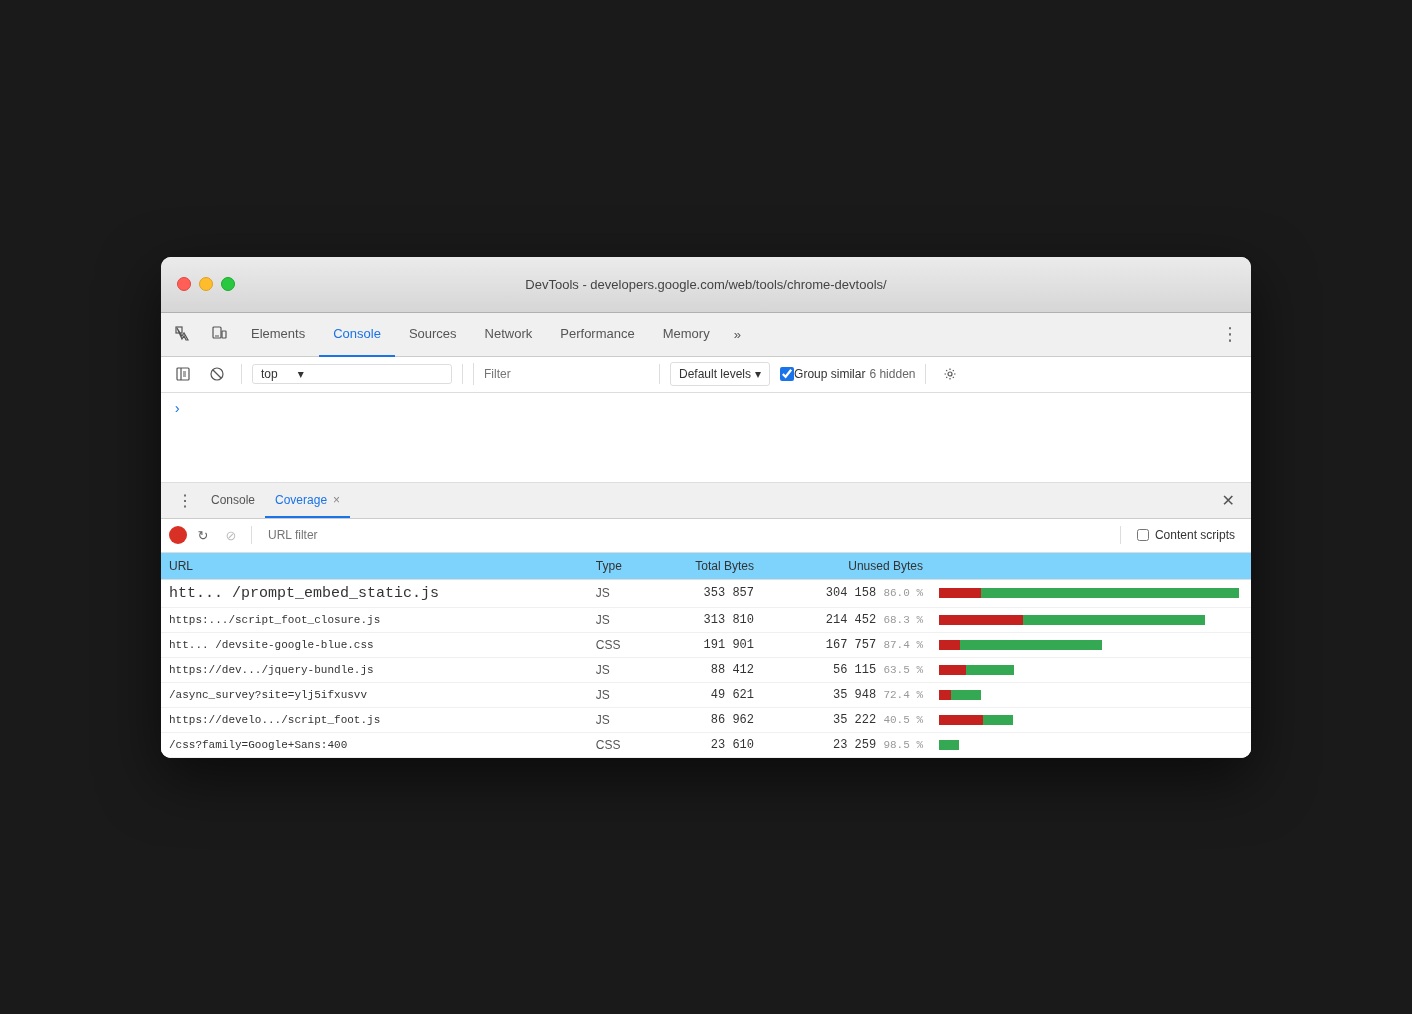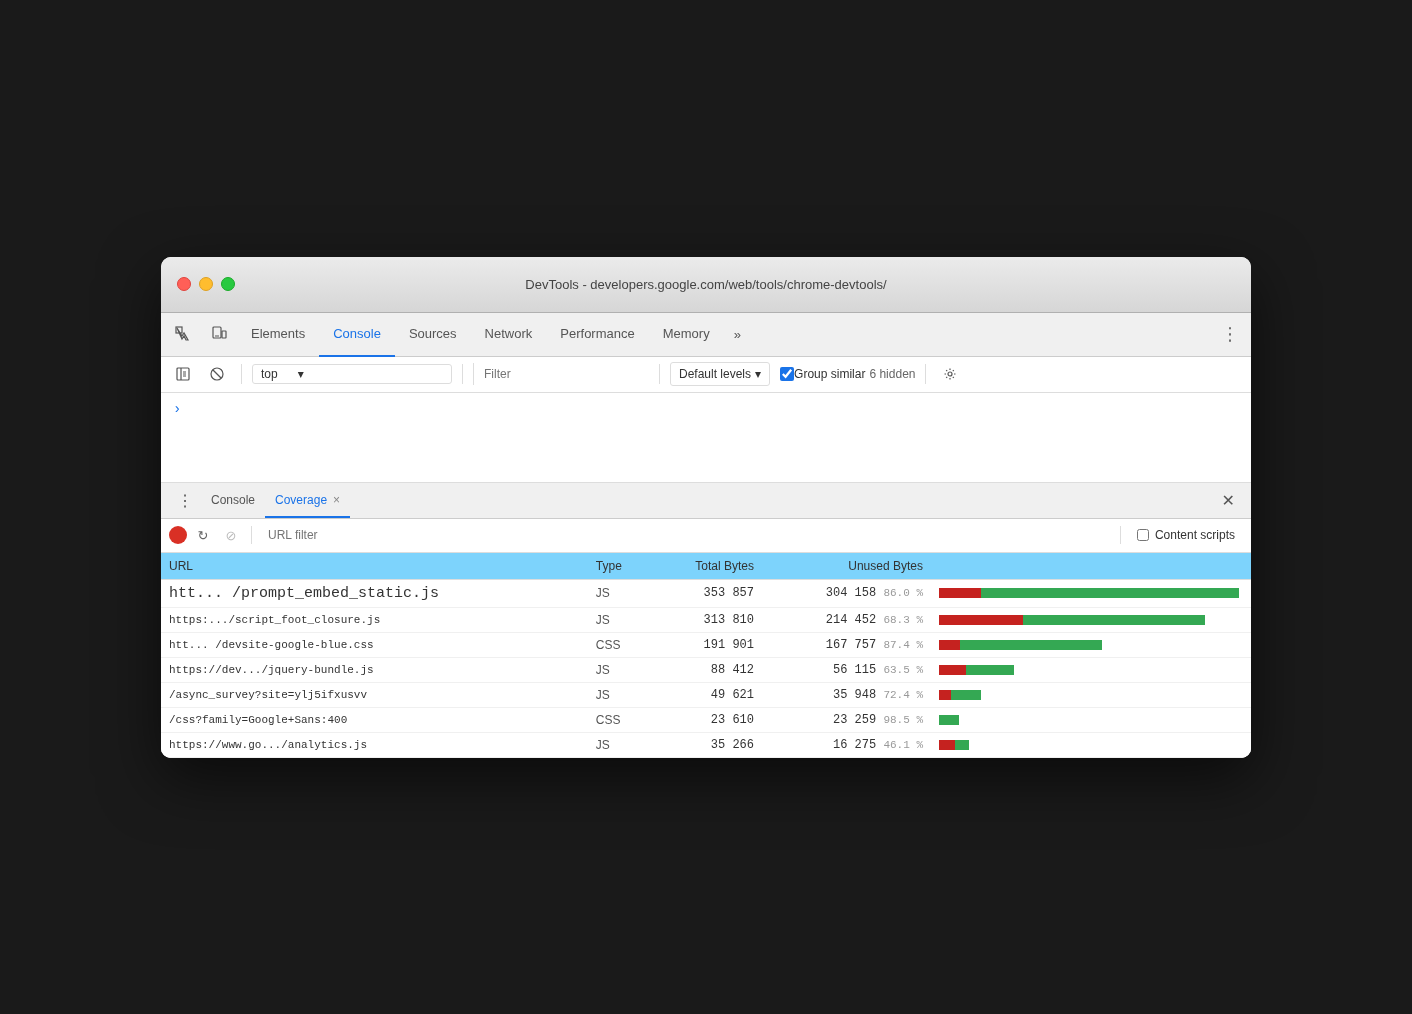--- a/index.html
+++ b/index.html
@@ -522,41 +522,41 @@
       <td class="num">49 621</td>
       <td class="num">35 948 <span style="color:#999;font-size:11px;">72.4 %</span></td>
       <td class="bar-cell">
         <div class="bar-container">
           <div class="bar-used" style="width:12px;"></div>
           <div class="bar-unused" style="width:30px;"></div>
         </div>
       </td>
     </tr>
           <tr>
+      <td style="font-family:'Courier New',monospace;font-size:11px;">https://develo.../script_foot.js</td>
+      <td class="type">JS</td>
+      <td class="num">86 962</td>
+      <td class="num">35 222 <span style="color:#999;font-size:11px;">40.5 %</span></td>
+      <td class="bar-cell">
+        <div class="bar-container">
+          <div class="bar-used" style="width:44px;"></div>
+          <div class="bar-unused" style="width:30px;"></div>
+        </div>
+      </td>
+    </tr>
+          <tr>
       <td style="font-family:'Courier New',monospace;font-size:11px;">/css?family=Google+Sans:400</td>
       <td class="type">CSS</td>
       <td class="num">23 610</td>
       <td class="num">23 259 <span style="color:#999;font-size:11px;">98.5 %</span></td>
       <td class="bar-cell">
         <div class="bar-container">
           <div class="bar-used" style="width:0px;"></div>
           <div class="bar-unused" style="width:20px;"></div>
         </div>
       </td>
     </tr>
-          <tr>
-      <td style="font-family:'Courier New',monospace;font-size:11px;">https://www.go.../analytics.js</td>
-      <td class="type">JS</td>
-      <td class="num">35 266</td>
-      <td class="num">16 275 <span style="color:#999;font-size:11px;">46.1 %</span></td>
-      <td class="bar-cell">
-        <div class="bar-container">
-          <div class="bar-used" style="width:16px;"></div>
-          <div class="bar-unused" style="width:14px;"></div>
-        </div>
-      </td>
-    </tr>
         </tbody>
     </table>
 
   </div>
 
 </div>
 
 </body></html>

